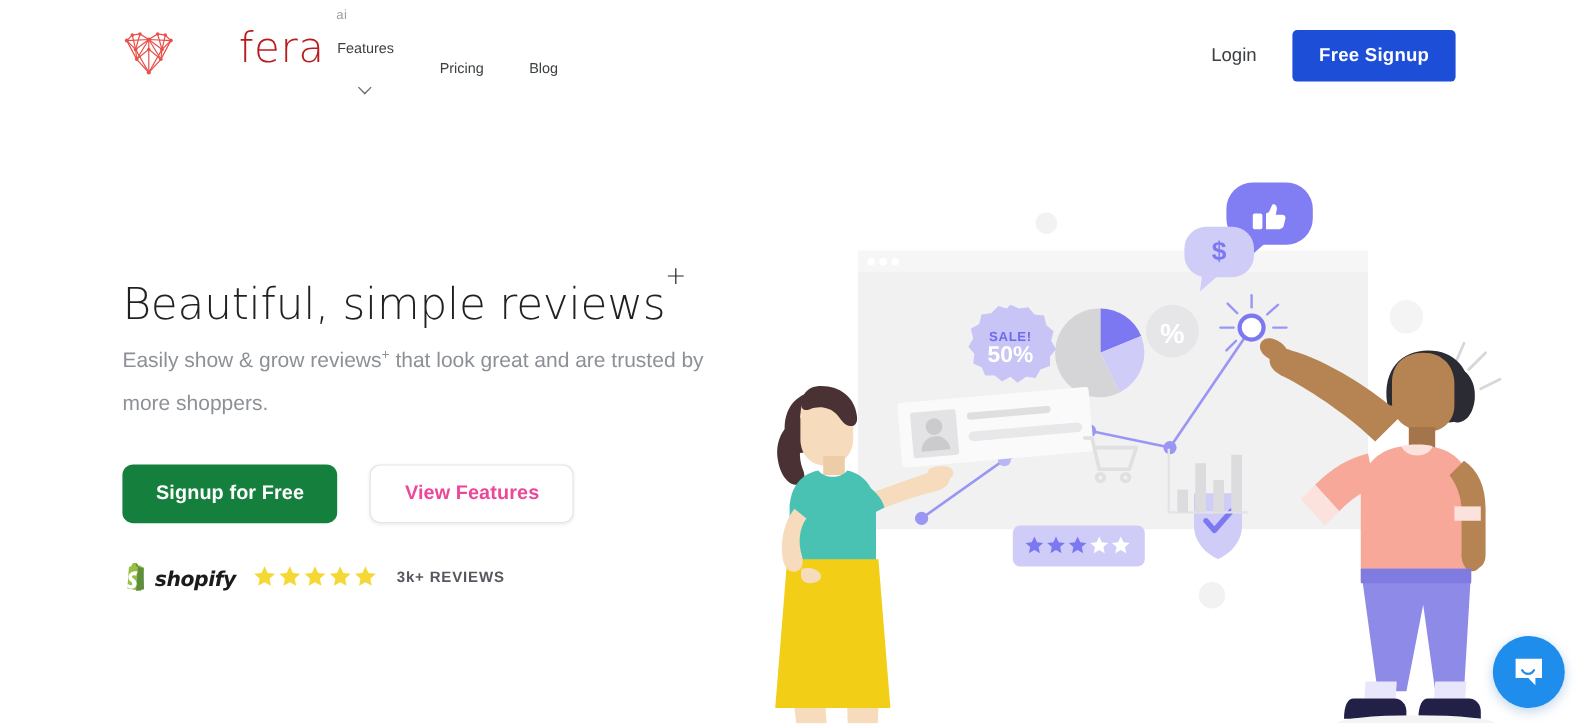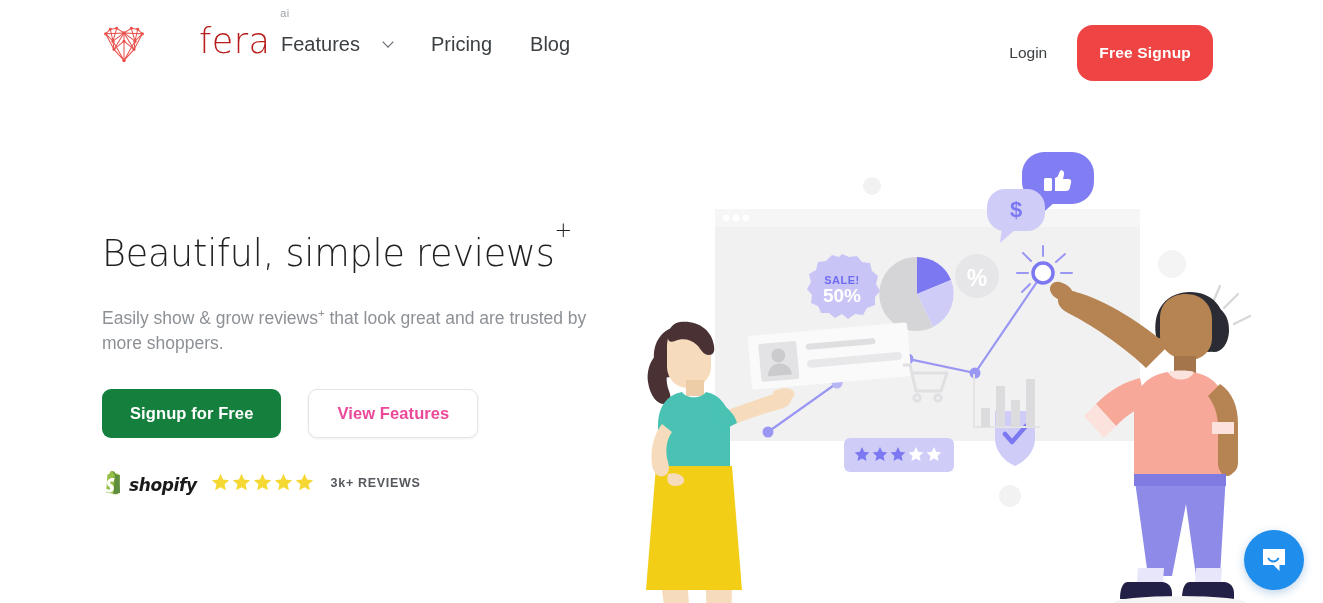--- a/index.html
+++ b/index.html
@@ -31,54 +31,54 @@
     position:relative; top:-2px;margin-left:44px;
   }
   .brand-sup {
     font-size:11px; color:#9aa0a6; font-weight:400;
     position:relative; top:-14px; left:1px;
     letter-spacing:0.3px;
   }
 
   .nav { position:absolute; left:281px; top:33px; display:flex; align-items:center; gap:38px; }
   .nav-item {
-    font-size:20px; color:#3c4043; text-decoration:none;
+    font-size:12px; color:#3c4043; text-decoration:none;
     display:flex; align-items:center; gap:24px; cursor:pointer;
     white-space:nowrap;
+    flex-direction:column;
   }
   .chev { display:inline-block; width:9px; height:9px; position:relative; top:-2px; }
   .chev::before {
     content:""; position:absolute; left:0; top:0;
     width:7px; height:7px;
     border-right:1.6px solid #5f6368; border-bottom:1.6px solid #5f6368;
     transform:rotate(45deg);
   }
 
   .header-right { position:absolute; right:110px; top:25px; display:flex; align-items:center; gap:30px; }
   .login-link { font-size:15.5px; color:#3c4043; text-decoration:none; cursor:pointer; }
   .btn-signup-top {
-    background:#ef4444; color:#fff; border:none; border-radius:16px;
+    background:#1d4ed8; color:#fff; border:none; border-radius:4px;
     font-size:15.5px; font-weight:bold; letter-spacing:0.2px;
-    padding:0 22px; height:56px; cursor:pointer;
+    padding:0 22px; height:43px; cursor:pointer;
     font-family:"Liberation Sans", sans-serif;
     display:flex; align-items:center; justify-content:center;
     white-space:nowrap;
   }
 
   
   .hero-left { position:absolute; left:102px; top:222px; width:520px; }
   .hero-title {
     font-family:"DejaVu Sans", sans-serif;
     font-size:36.5px; line-height:49px; font-weight:300;
     color:#1f2123; letter-spacing:-0.2px;
   }
   .hero-title sup { font-size:21px; top:-0.75em; position:relative; }
   .hero-sub {
-    margin-top:23px;
-    font-size:17.5px; line-height:25px; color:#8d9196; font-weight:400;
+    font-size:17.5px; line-height:36px; color:#8d9196; font-weight:400;
     max-width:500px;
   }
   .hero-sub sup { font-size:11.5px; }
 
   .cta-row { margin-top:33px; display:flex; align-items:center; gap:27px; }
   .btn-primary {
     background:#15803d; color:#fff; border:none; border-radius:9px;
     font-size:16.5px; font-weight:bold; letter-spacing:0.1px;
     height:49px; padding:0 28px; cursor:pointer;
     font-family:"Liberation Sans", sans-serif;

